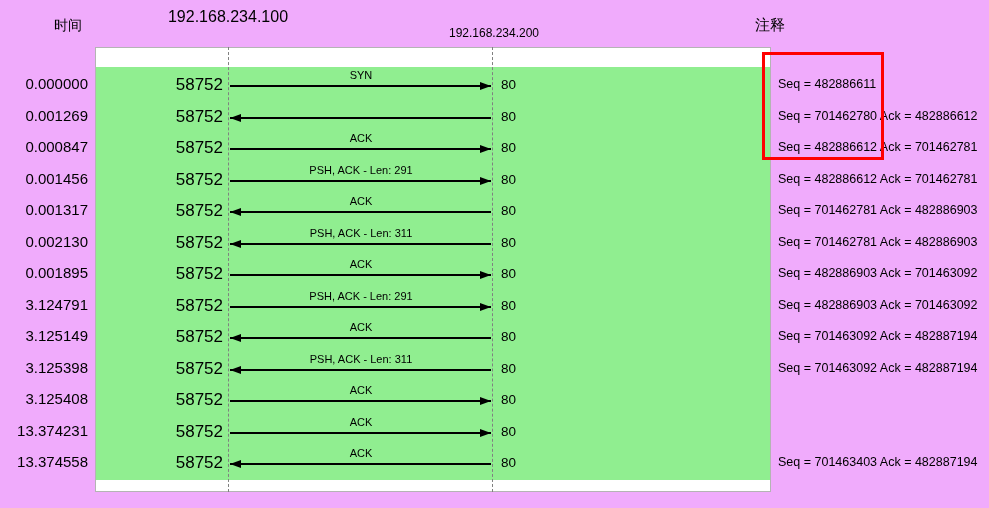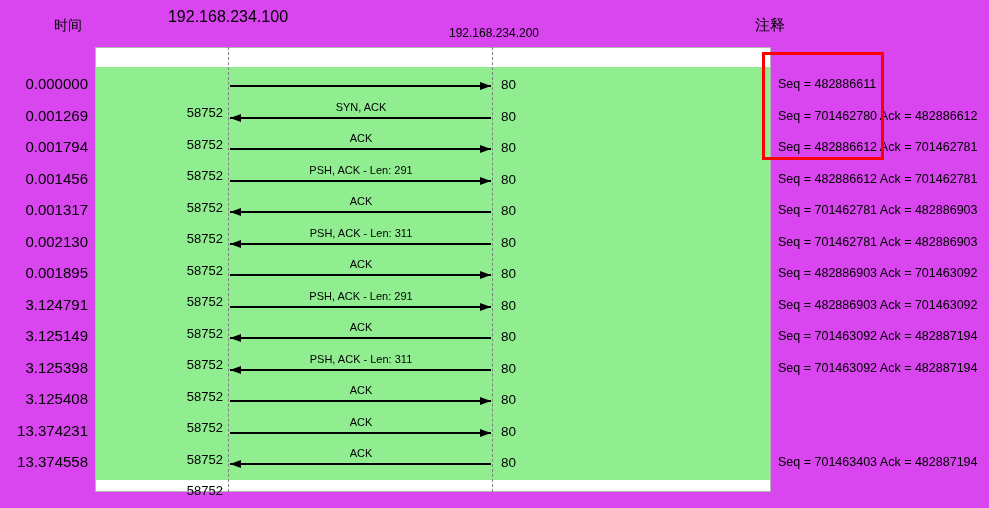--- a/index.html
+++ b/index.html
@@ -1,17 +1,17 @@
 <!DOCTYPE html>
 <html style="--flow-background: #90EE90; --highlight-border: #FF0000; --arrow: #000000; --lifeline: #808080; --frame-border: #B4B4B4;"><head>
 <meta charset="utf-8">
 <style>
   html,body{margin:0;padding:0;background:#fff;}
   .stage{
-    position:relative;width:989px;height:508px;background:#d946ef;overflow:hidden;
+    position:relative;width:989px;height:508px;background:#f0abfc;overflow:hidden;
     font-family:"Liberation Sans",sans-serif;color:#000;
   }
   .hdr{position:absolute;white-space:nowrap;}
   .time-label{left:30px;top:17px;width:76px;text-align:center;font-size:14px;}
   .node-left{left:128px;top:8px;width:200px;text-align:center;font-size:16px;}
   .node-right{left:394px;top:26px;width:200px;text-align:center;font-size:12px;}
   .comment-label{left:732px;top:16px;width:76px;text-align:center;font-size:15px;}
 
   .chart-frame{
     position:absolute;left:95px;top:47px;width:676px;height:445px;
@@ -26,21 +26,21 @@
     position:absolute;top:47px;height:445px;width:0;
     border-left:1px dashed var(--lifeline,#808080);z-index:2;
   }
   .lifeline-left{left:228px;}
   .lifeline-right{left:492px;}
 
   #rows{position:absolute;left:0;top:0;width:989px;height:508px;z-index:3;}
   .row{position:absolute;left:0;width:989px;height:34px;}
   .row > div{position:absolute;white-space:nowrap;}
   .time{left:0;width:88px;top:12px;font-size:15px;line-height:17px;text-align:right;}
-  .port-left{left:128px;width:95px;top:14px;font-size:13px;line-height:15px;text-align:right;margin-top:28px;}
+  .port-left{left:128px;width:95px;top:14px;font-size:17px;line-height:15px;text-align:right;}
   .port-right{left:501px;top:14px;font-size:13.5px;line-height:15px;}
   .arrow-label{left:230px;width:262px;top:5px;font-size:11px;line-height:15px;text-align:center;}
   .comment{left:778px;top:13px;font-size:12.5px;line-height:16px;}
   .arrow{left:230px;width:261px;top:22px;height:2px;background:var(--arrow,#000);}
   .arrow::after{content:"";position:absolute;width:0;height:0;top:-3px;
     border-top:4px solid transparent;border-bottom:4px solid transparent;}
   .arrow.right::after{right:0;border-left:11px solid var(--arrow,#000);}
   .arrow.left::after{left:0;border-right:11px solid var(--arrow,#000);}
 
   .highlight-rect{
@@ -61,36 +61,36 @@
   <div class="chart-frame">
     <div class="green-fill"></div>
   </div>
   <div class="lifeline lifeline-left"></div>
   <div class="lifeline lifeline-right"></div>
 
   <div id="rows">
   <div class="row" style="top: 63px;">
     <div class="time">0.000000</div>
     <div class="port-left">58752</div>
+    <div class="arrow-label">SYN</div>
     <div class="arrow right"></div>
     <div class="port-right">80</div>
     <div class="comment">Seq = 482886611</div>
   </div>
 
   <div class="row" style="top: 94.5px;">
     <div class="time">0.001269</div>
     <div class="port-left">58752</div>
-    <div class="arrow-label">SYN, ACK</div>
     <div class="arrow left"></div>
     <div class="port-right">80</div>
     <div class="comment">Seq = 701462780 Ack = 482886612</div>
   </div>
 
   <div class="row" style="top: 126px;">
-    <div class="time">0.001794</div>
+    <div class="time">0.000847</div>
     <div class="port-left">58752</div>
     <div class="arrow-label">ACK</div>
     <div class="arrow right"></div>
     <div class="port-right">80</div>
     <div class="comment">Seq = 482886612 Ack = 701462781</div>
   </div>
 
   <div class="row" style="top: 157.5px;">
     <div class="time">0.001456</div>
     <div class="port-left">58752</div>

